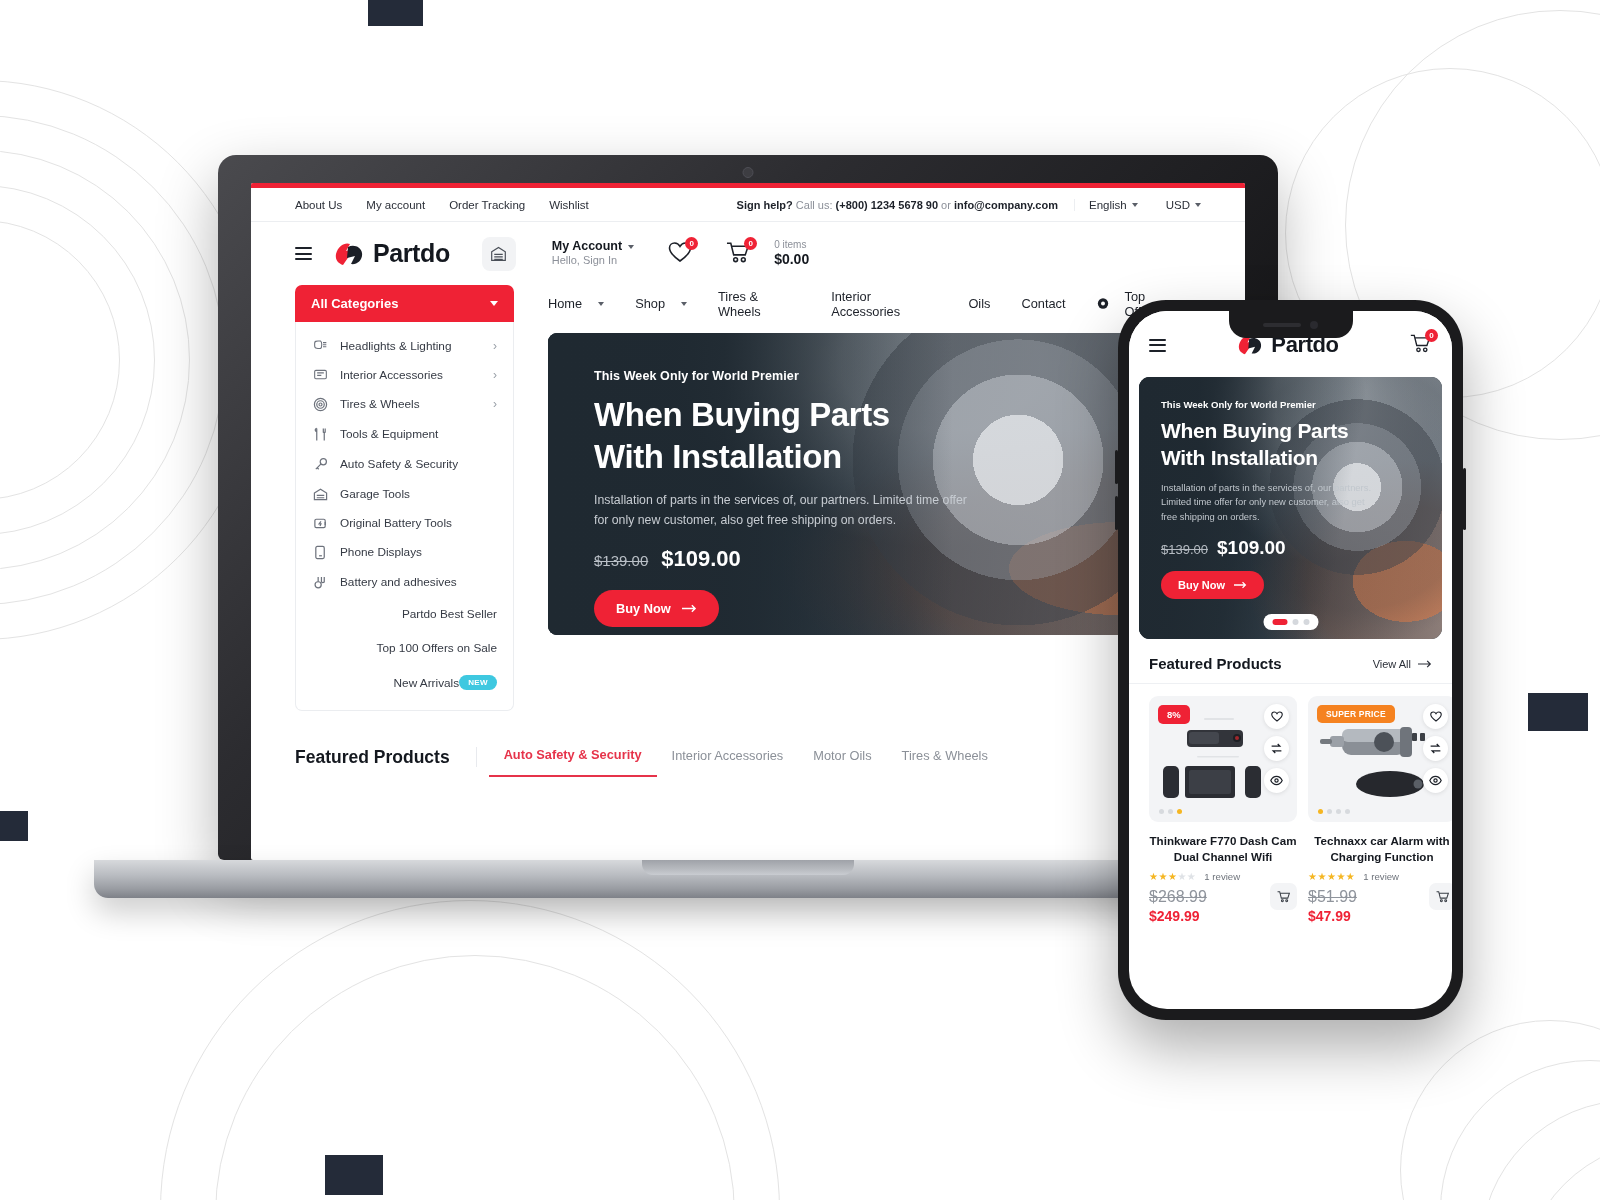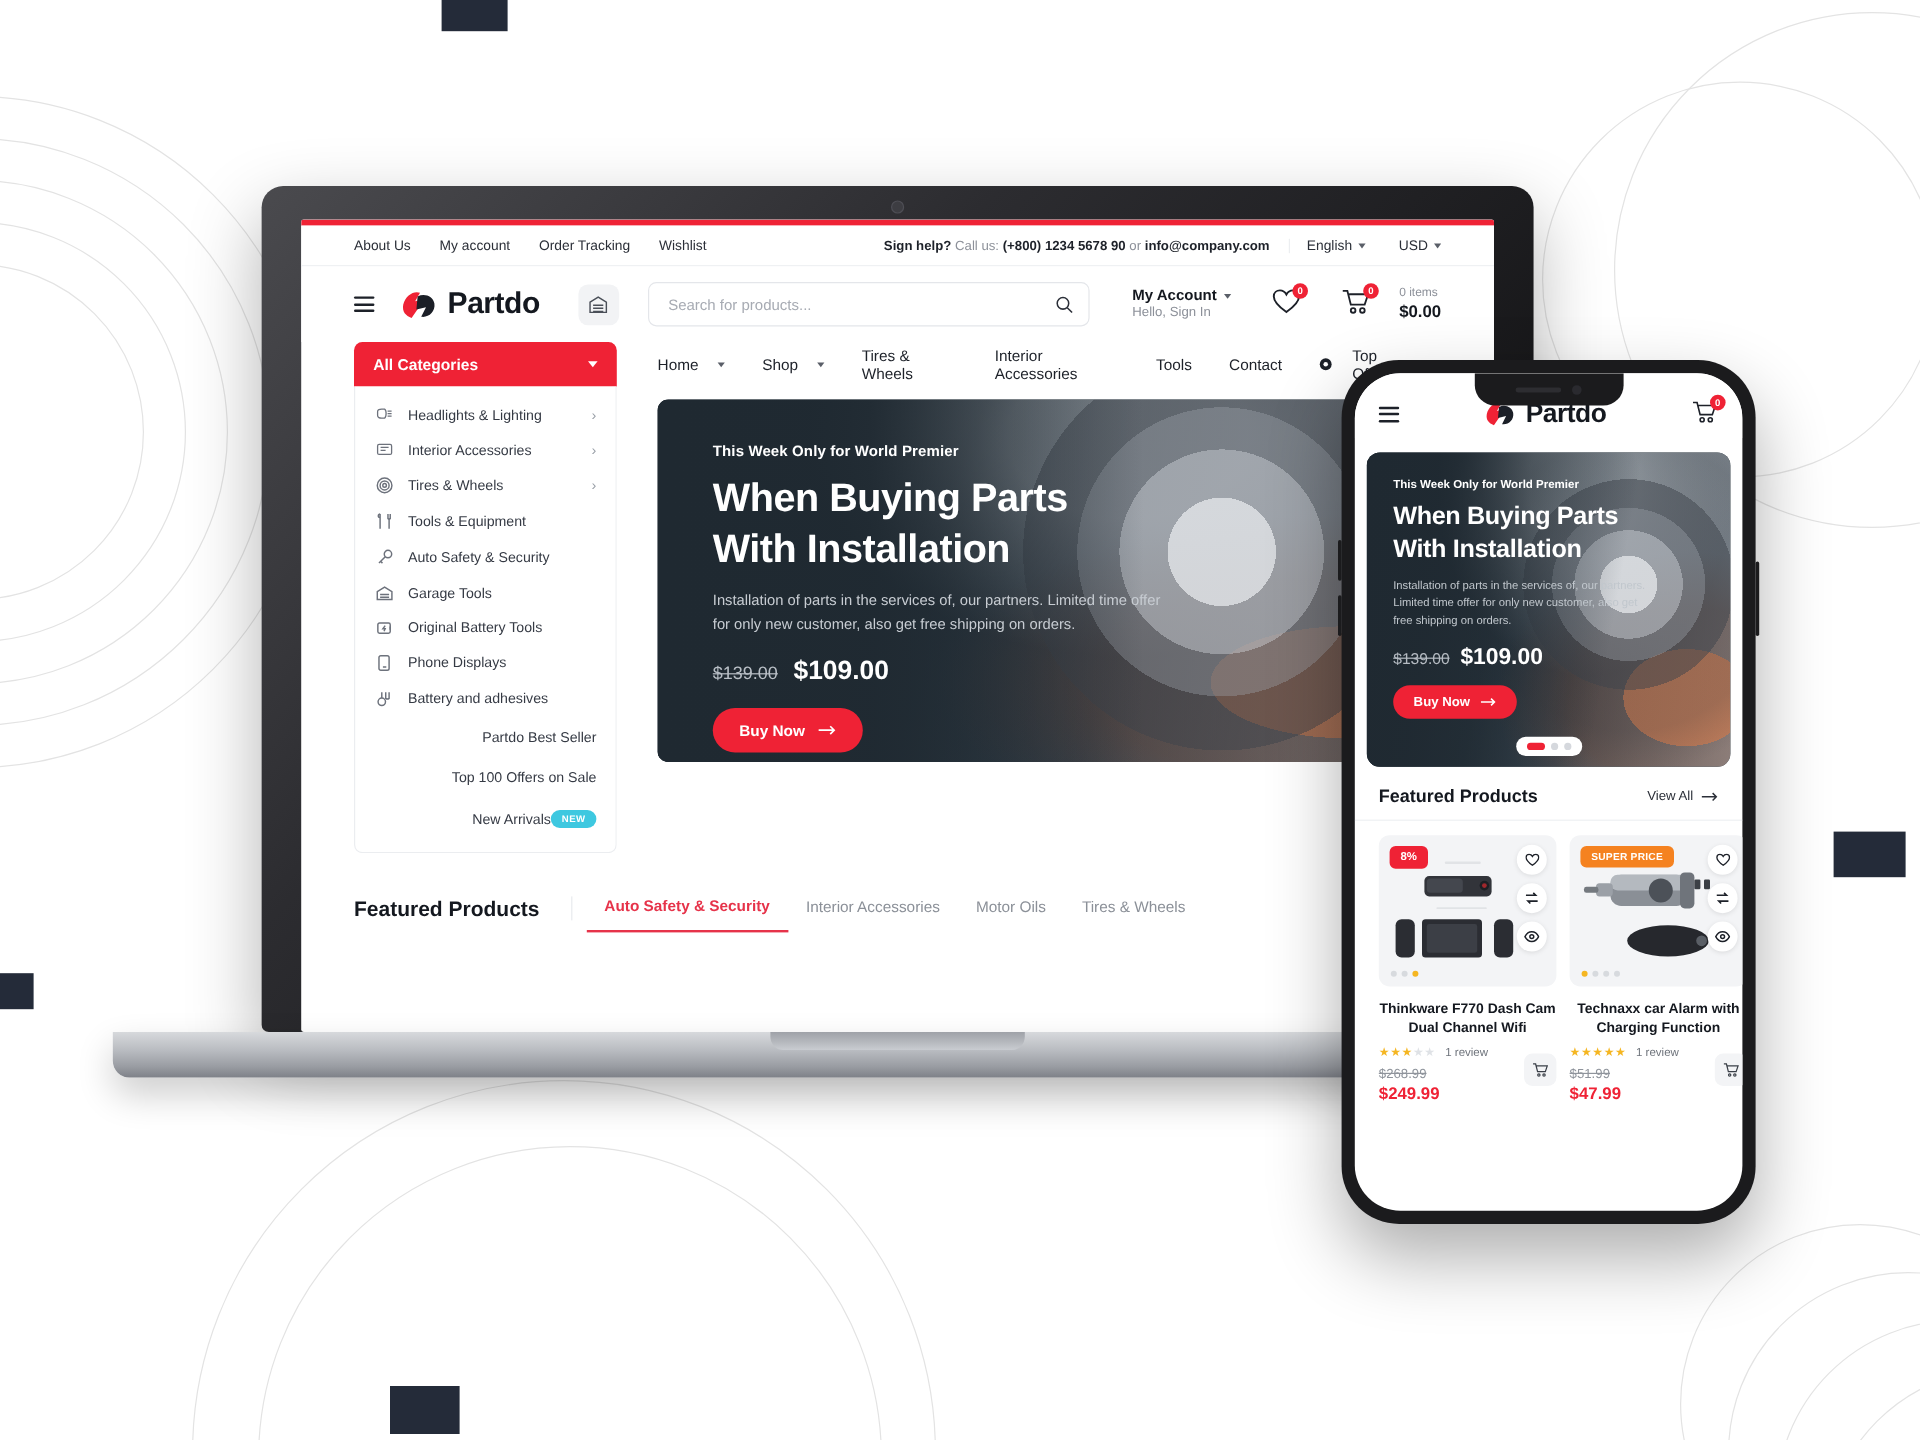--- a/index.html
+++ b/index.html
@@ -231,21 +231,21 @@
   .ph-imgdots { position:absolute; bottom:8px; left:10px; display:flex; gap:4px;}
   .ph-imgdots i { width:5px;height:5px;border-radius:50%;background:#d7dade; display:block;}
   .ph-imgdots i.on { background:#f5b622; }
   .ph-name { font-size:11.6px; font-weight:700; color:#14181f; line-height:1.35; margin-top:11px;text-align:center; }
   .ph-rating { display:flex; align-items:center; gap:8px; margin-top:7px; }
   .stars { font-size:10px; letter-spacing:0.5px; }
   .stars .s-on { color:#f5b622; }
   .stars .s-off { color:#dfe2e6; }
   .ph-rev { font-size:9.6px; color:#6f747c; }
   .ph-prices { margin-top:6px; }
-  .ph-p-old { font-size:11px; color:#8f949c; text-decoration:line-through; }
+  .ph-p-old { font-size:16px; color:#8f949c; text-decoration:line-through; }
   .ph-p-new { font-size:14px; font-weight:800; color:#ef2235; margin-top:2px; }
   .ph-cart-btn { position:absolute; right:0; bottom:14px; width:27px;height:27px;border-radius:7px;background:#f3f4f6;
     display:flex; align-items:center; justify-content:center; }
   .ph-card-wrap { position:relative; }
 </style>
 </head>
 <body>
 
 <div class="stage">
 
@@ -324,27 +324,20 @@
             <span class="brand-name">Partdo</span>
           </div>
 
           <div class="garage-btn">
             <svg width="17" height="17" viewBox="0 0 20 20" fill="none" stroke="#4a4f58" stroke-width="1.4">
               <path d="M2 8 L10 3 L18 8 V18 H2 Z"></path>
                 <path d="M5 11h10M5 14h10M5 17h10"></path>
             </svg>
           </div>
 
-          <div class="searchwrap">
-            <input type="text" placeholder="Search for products..." style="">
-            <svg width="16" height="16" viewBox="0 0 20 20" fill="none" stroke="#2b2f38" stroke-width="1.6">
-              <circle cx="8.5" cy="8.5" r="6"></circle>
-                <path d="M13 13 L18 18"></path>
-            </svg>
-          </div>
 
           <div class="acct">
             <div class="acct-top">
               <span>My Account</span>
               <span class="caret"></span>
             </div>
             <div class="acct-sub">Hello, Sign In</div>
           </div>
 
           <div class="icon-badge">
@@ -497,21 +490,21 @@
                 <span>Shop</span>
                 <span class="caret"></span>
               </div>
               <div class="nv">
                 <span>Tires &amp; Wheels</span>
               </div>
               <div class="nv">
                 <span>Interior Accessories</span>
               </div>
               <div class="nv">
-                <span>Tools</span>
+                <span>Oils</span>
               </div>
               <div class="nv">
                 <span>Contact</span>
               </div>
               <div class="nv">
                 <svg width="13" height="13" viewBox="0 0 14 14">
                   <circle cx="7" cy="7" r="6" fill="#1d2129"></circle>
                     <circle cx="7" cy="7" r="2.3" fill="#fff"></circle>
                 </svg>
                 <span>Top Offers</span>

